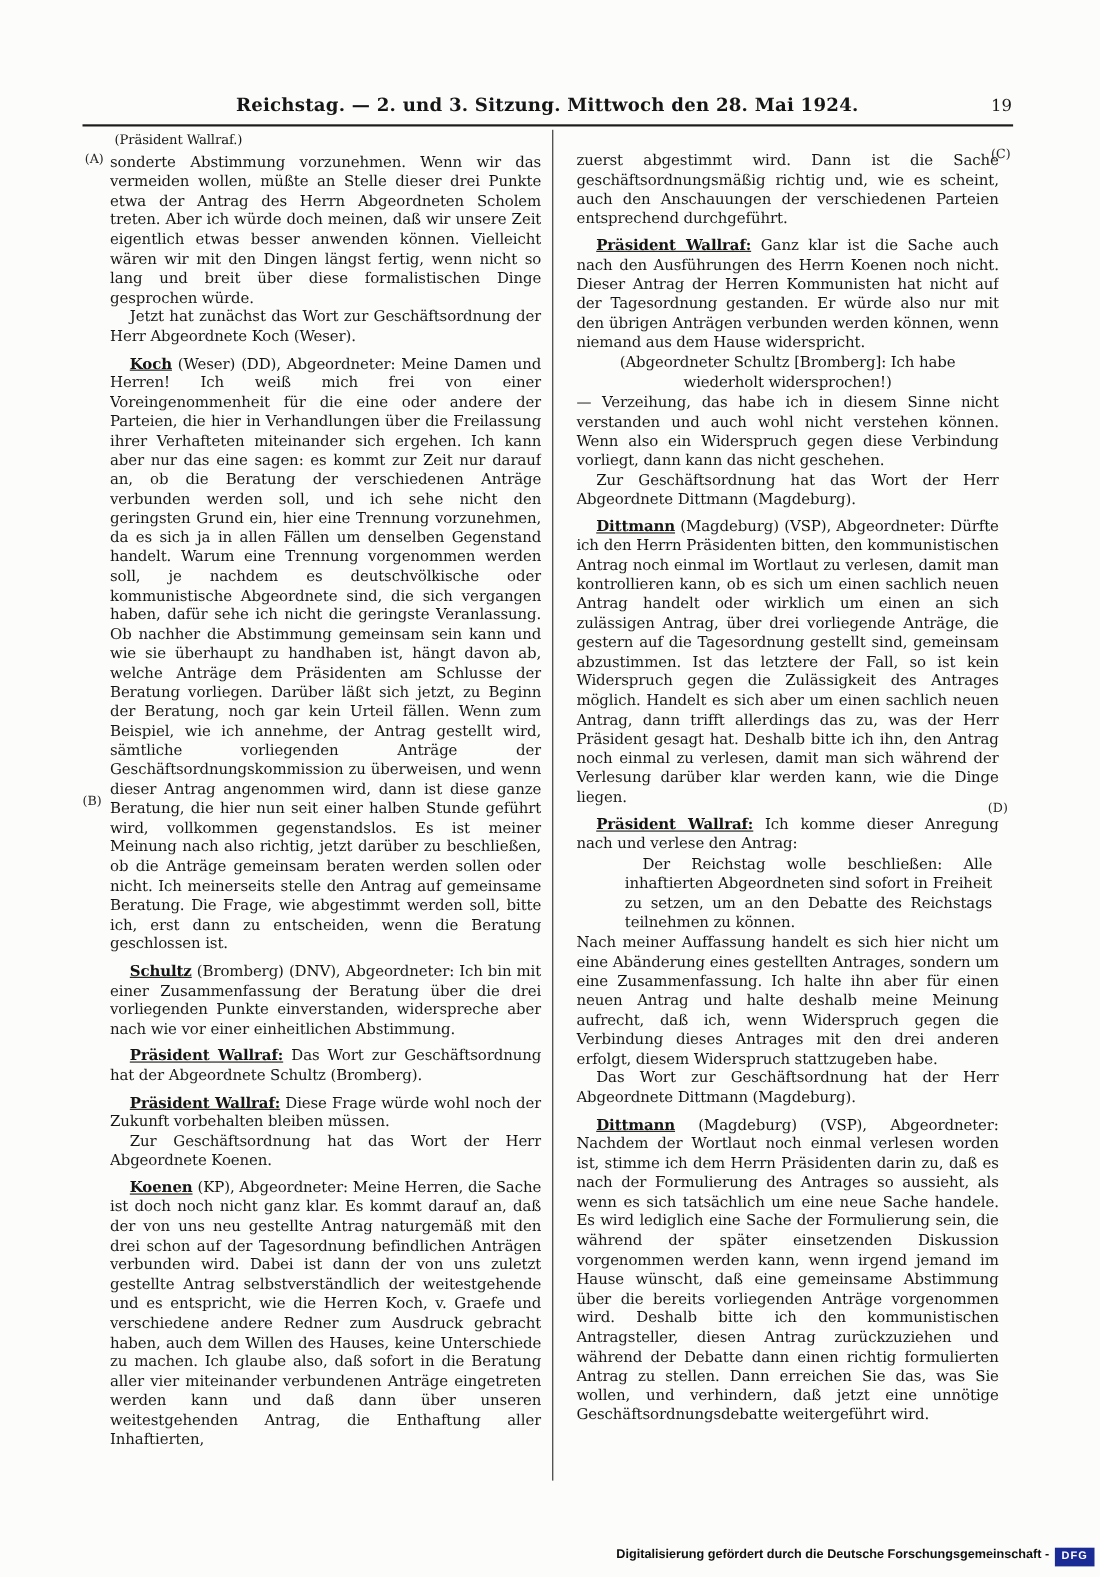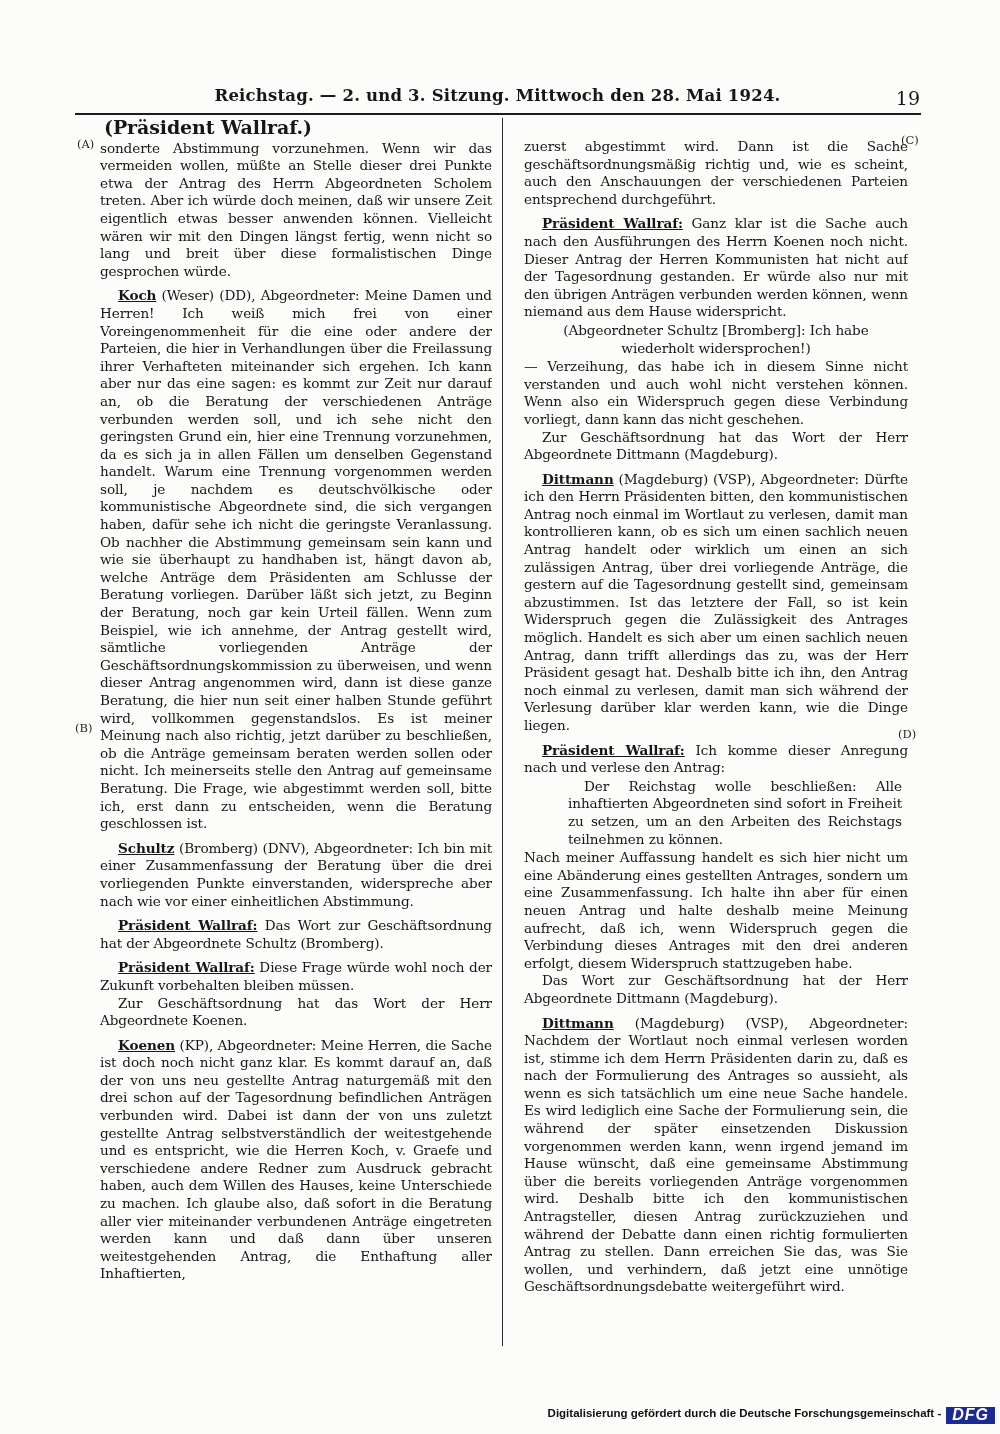--- a/index.html
+++ b/index.html
@@ -11,21 +11,21 @@
     color:#161616;
     overflow:hidden;
   }
   .header-title{
     position:absolute;top:86px;left:75px;width:845px;
     text-align:center;font-size:16.5px;font-weight:bold;
     letter-spacing:0.2px;
   }
   .page-number{
     position:absolute;top:87px;left:872px;width:48px;
-    text-align:right;font-size:19px;
+    text-align:right;font-size:15px;
   }
   .header-rule{
     position:absolute;top:113px;left:75px;width:846px;height:2px;
     background:#1c1c1c;
   }
   .col-divider{
     position:absolute;top:118px;left:502px;width:1px;height:1228px;
     background:#2a2a2a;
   }
   .col{
@@ -35,41 +35,41 @@
     text-align:justify;
     hyphens:auto;
     overflow:hidden;
   }
   .col-left{left:100px;top:119px;width:392px;height:1230px;}
   .col-right{left:524px;top:138px;width:384px;height:1212px;}
   .par{margin:0;text-indent:18px;}
   .par.noindent{text-indent:0;}
   .speech{margin-top:7px;}
   .speaker{font-weight:bold;text-decoration:underline;}
-  .cont-header{font-weight:bold;text-indent:4px;margin:0 0 3px 0;font-size:19px;}
+  .cont-header{font-weight:normal;text-indent:4px;margin:0 0 3px 0;font-size:12px;}
   .interjection{margin:1px 0;text-align:center;text-indent:0;padding:0 14px;}
   .motion{margin:1px 6px 1px 44px;text-indent:16px;}
   .margin-mark{
     position:absolute;
     font-size:11.5px;color:#242424;letter-spacing:0;
     font-family:"DejaVu Serif", serif;
   }
   .mark-a{left:77px;top:137px;}
   .mark-b{left:75px;top:721px;}
   .mark-c{left:901px;top:133px;}
   .mark-d{left:898px;top:727px;}
   .footer{
     position:absolute;right:5px;bottom:10px;
     display:flex;align-items:flex-start;gap:5px;
     font-family:"Liberation Sans", sans-serif;
     font-size:11.5px;font-weight:bold;color:#101010;
   }
   .dfg-logo{
     background:#1a2b96;color:#ffffff;
-    font-style:italic;font-weight:bold;font-size:16px;
+    font-weight:bold;font-size:10px;
     padding:1px 6px 2px 6px;letter-spacing:1px;
     line-height:14px;
   }
 </style>
 </head>
 <body>
 
 <div class="page">
 
   <div class="header-title">Reichstag. — 2. und 3. Sitzung. Mittwoch den 28. Mai 1924.</div>
@@ -78,37 +78,38 @@
   <div class="col-divider"></div>
 
   <span class="margin-mark mark-a">(A)</span>
   <span class="margin-mark mark-b">(B)</span>
   <span class="margin-mark mark-c">(C)</span>
   <span class="margin-mark mark-d">(D)</span>
 
   <div class="col col-left">
     <p class="par cont-header">(Präsident Wallraf.)</p>
     <p class="par noindent">sonderte Abstimmung vorzunehmen. Wenn wir das vermeiden wollen, müßte an Stelle dieser drei Punkte etwa der Antrag des Herrn Abgeordneten Scholem treten. Aber ich würde doch meinen, daß wir unsere Zeit eigentlich etwas besser anwenden können. Vielleicht wären wir mit den Dingen längst fertig, wenn nicht so lang und breit über diese formalistischen Dinge gesprochen würde.</p>
+    <p class="par">Jetzt hat zunächst das Wort zur Geschäftsordnung der Herr Abgeordnete Koch (Weser).</p>
     <p class="par speech"><span class="speaker">Koch</span> <span>(Weser) (DD), Abgeordneter:</span> <span>Meine Damen und Herren! Ich weiß mich frei von einer Voreingenommenheit für die eine oder andere der Parteien, die hier in Verhandlungen über die Freilassung ihrer Verhafteten miteinander sich ergehen. Ich kann aber nur das eine sagen: es kommt zur Zeit nur darauf an, ob die Beratung der verschiedenen Anträge verbunden werden soll, und ich sehe nicht den geringsten Grund ein, hier eine Trennung vorzunehmen, da es sich ja in allen Fällen um denselben Gegenstand handelt. Warum eine Trennung vorgenommen werden soll, je nachdem es deutschvölkische oder kommunistische Abgeordnete sind, die sich vergangen haben, dafür sehe ich nicht die geringste Veranlassung. Ob nachher die Abstimmung gemeinsam sein kann und wie sie überhaupt zu handhaben ist, hängt davon ab, welche Anträge dem Präsidenten am Schlusse der Beratung vorliegen. Darüber läßt sich jetzt, zu Beginn der Beratung, noch gar kein Urteil fällen. Wenn zum Beispiel, wie ich annehme, der Antrag gestellt wird, sämtliche vorliegenden Anträge der Geschäftsordnungskommission zu überweisen, und wenn dieser Antrag angenommen wird, dann ist diese ganze Beratung, die hier nun seit einer halben Stunde geführt wird, vollkommen gegenstandslos. Es ist meiner Meinung nach also richtig, jetzt darüber zu beschließen, ob die Anträge gemeinsam beraten werden sollen oder nicht. Ich meinerseits stelle den Antrag auf gemeinsame Beratung. Die Frage, wie abgestimmt werden soll, bitte ich, erst dann zu entscheiden, wenn die Beratung geschlossen ist.</span></p>
     <p class="par speech"><span class="speaker">Schultz</span> <span>(Bromberg) (DNV), Abgeordneter:</span> <span>Ich bin mit einer Zusammenfassung der Beratung über die drei vorliegenden Punkte einverstanden, widerspreche aber nach wie vor einer einheitlichen Abstimmung.</span></p>
     <p class="par speech"><span class="speaker">Präsident Wallraf:</span> <span>Das Wort zur Geschäftsordnung hat der Abgeordnete Schultz (Bromberg).</span></p>
     <p class="par speech"><span class="speaker">Präsident Wallraf:</span> <span>Diese Frage würde wohl noch der Zukunft vorbehalten bleiben müssen.</span></p>
     <p class="par">Zur Geschäftsordnung hat das Wort der Herr Abgeordnete Koenen.</p>
     <p class="par speech"><span class="speaker">Koenen</span> <span>(KP), Abgeordneter:</span> <span>Meine Herren, die Sache ist doch noch nicht ganz klar. Es kommt darauf an, daß der von uns neu gestellte Antrag naturgemäß mit den drei schon auf der Tagesordnung befindlichen Anträgen verbunden wird. Dabei ist dann der von uns zuletzt gestellte Antrag selbstverständlich der weitestgehende und es entspricht, wie die Herren Koch, v. Graefe und verschiedene andere Redner zum Ausdruck gebracht haben, auch dem Willen des Hauses, keine Unterschiede zu machen. Ich glaube also, daß sofort in die Beratung aller vier miteinander verbundenen Anträge eingetreten werden kann und daß dann über unseren weitestgehenden Antrag, die Enthaftung aller Inhaftierten,</span></p>
   </div>
 
   <div class="col col-right">
     <p class="par noindent">zuerst abgestimmt wird. Dann ist die Sache geschäftsordnungsmäßig richtig und, wie es scheint, auch den Anschauungen der verschiedenen Parteien entsprechend durchgeführt.</p>
     <p class="par speech"><span class="speaker">Präsident Wallraf:</span> <span>Ganz klar ist die Sache auch nach den Ausführungen des Herrn Koenen noch nicht. Dieser Antrag der Herren Kommunisten hat nicht auf der Tagesordnung gestanden. Er würde also nur mit den übrigen Anträgen verbunden werden können, wenn niemand aus dem Hause widerspricht.</span></p>
     <p class="par interjection">(Abgeordneter Schultz [Bromberg]: Ich habe wiederholt widersprochen!)</p>
     <p class="par noindent">— Verzeihung, das habe ich in diesem Sinne nicht verstanden und auch wohl nicht verstehen können. Wenn also ein Widerspruch gegen diese Verbindung vorliegt, dann kann das nicht geschehen.</p>
     <p class="par">Zur Geschäftsordnung hat das Wort der Herr Abgeordnete Dittmann (Magdeburg).</p>
     <p class="par speech"><span class="speaker">Dittmann</span> <span>(Magdeburg) (VSP), Abgeordneter:</span> <span>Dürfte ich den Herrn Präsidenten bitten, den kommunistischen Antrag noch einmal im Wortlaut zu verlesen, damit man kontrollieren kann, ob es sich um einen sachlich neuen Antrag handelt oder wirklich um einen an sich zulässigen Antrag, über drei vorliegende Anträge, die gestern auf die Tagesordnung gestellt sind, gemeinsam abzustimmen. Ist das letztere der Fall, so ist kein Widerspruch gegen die Zulässigkeit des Antrages möglich. Handelt es sich aber um einen sachlich neuen Antrag, dann trifft allerdings das zu, was der Herr Präsident gesagt hat. Deshalb bitte ich ihn, den Antrag noch einmal zu verlesen, damit man sich während der Verlesung darüber klar werden kann, wie die Dinge liegen.</span></p>
     <p class="par speech"><span class="speaker">Präsident Wallraf:</span> <span>Ich komme dieser Anregung nach und verlese den Antrag:</span></p>
-    <p class="par motion">Der Reichstag wolle beschließen: Alle inhaftierten Abgeordneten sind sofort in Freiheit zu setzen, um an den Arbeiten des Reichstags teilnehmen zu können.</p>
+    <p class="par motion">Der Reichstag wolle beschließen: Alle inhaftierten Abgeordneten sind sofort in Freiheit zu setzen, um an den Debatte des Reichstags teilnehmen zu können.</p>
     <p class="par noindent">Nach meiner Auffassung handelt es sich hier nicht um eine Abänderung eines gestellten Antrages, sondern um eine Zusammenfassung. Ich halte ihn aber für einen neuen Antrag und halte deshalb meine Meinung aufrecht, daß ich, wenn Widerspruch gegen die Verbindung dieses Antrages mit den drei anderen erfolgt, diesem Widerspruch stattzugeben habe.</p>
     <p class="par">Das Wort zur Geschäftsordnung hat der Herr Abgeordnete Dittmann (Magdeburg).</p>
     <p class="par speech"><span class="speaker">Dittmann</span> <span>(Magdeburg) (VSP), Abgeordneter:</span> <span>Nachdem der Wortlaut noch einmal verlesen worden ist, stimme ich dem Herrn Präsidenten darin zu, daß es nach der Formulierung des Antrages so aussieht, als wenn es sich tatsächlich um eine neue Sache handele. Es wird lediglich eine Sache der Formulierung sein, die während der später einsetzenden Diskussion vorgenommen werden kann, wenn irgend jemand im Hause wünscht, daß eine gemeinsame Abstimmung über die bereits vorliegenden Anträge vorgenommen wird. Deshalb bitte ich den kommunistischen Antragsteller, diesen Antrag zurückzuziehen und während der Debatte dann einen richtig formulierten Antrag zu stellen. Dann erreichen Sie das, was Sie wollen, und verhindern, daß jetzt eine unnötige Geschäftsordnungsdebatte weitergeführt wird.</span></p>
   </div>
 
   <div class="footer">
     <span>Digitalisierung gefördert durch die Deutsche Forschungsgemeinschaft -</span>
     <span class="dfg-logo">DFG</span>
   </div>
 

